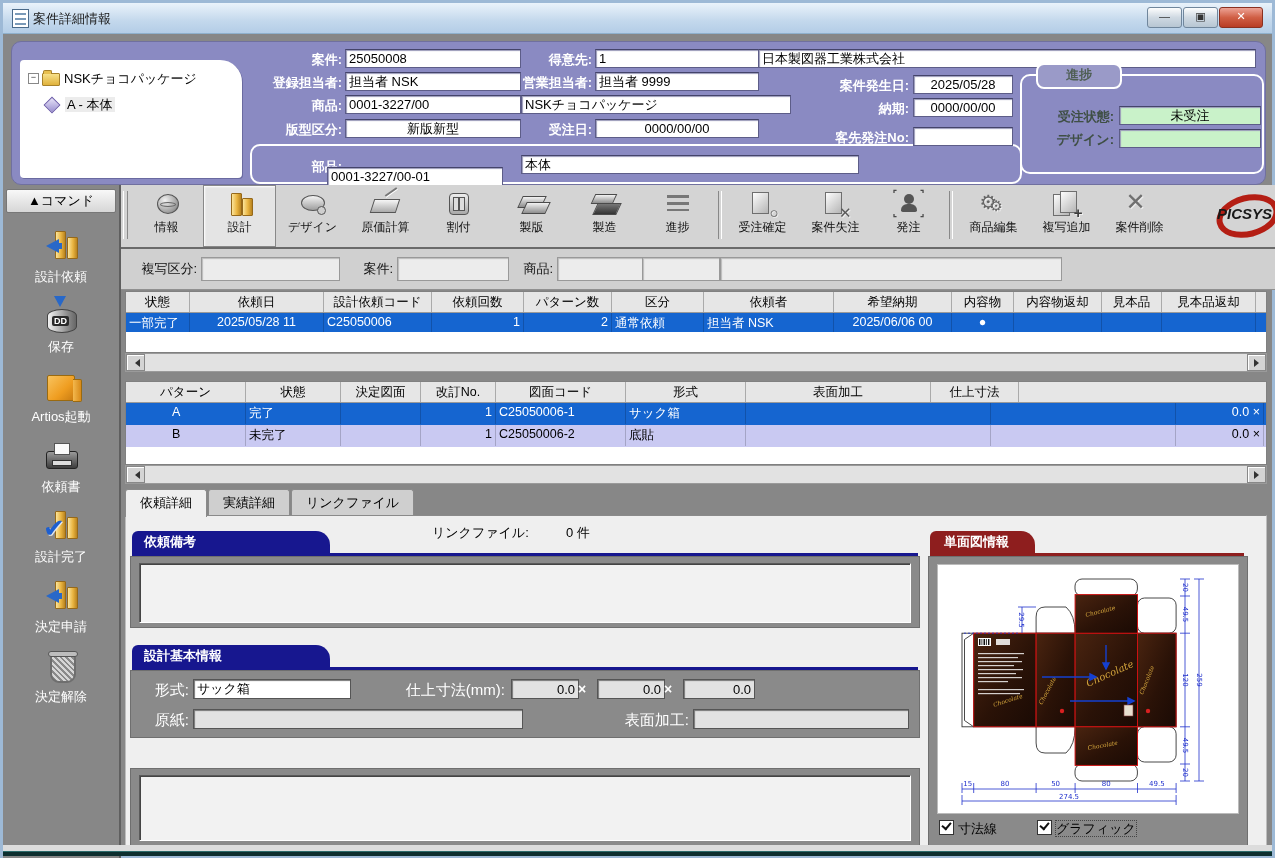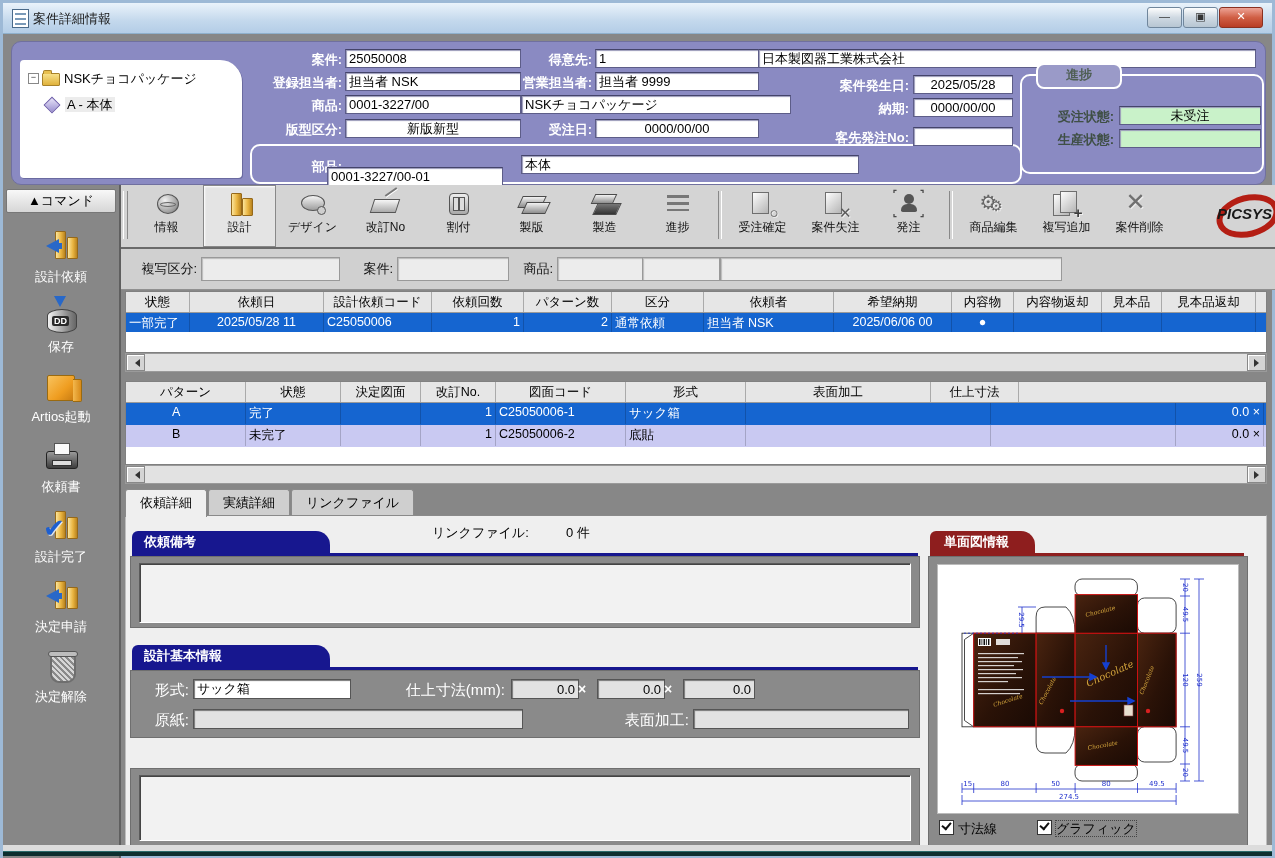--- a/index.html
+++ b/index.html
@@ -238,21 +238,21 @@
     <input class="pin" style="left: 901px; top: 85px; width: 92px;" readonly="" value="">
 
     <div class="plbl" style="left:240px;top:116px;width:90px;text-align:right;">部品:</div>
     <input class="pin" style="left: 315px; top: 113px; width: 168px; margin-top: 12px;" readonly="" value="0001-3227/00-01">
     <input class="pin" style="left: 509px; top: 113px; width: 330px;" readonly="" value="本体">
 
     <div class="prog-box"></div>
     <div class="prog-tab">進捗</div>
     <div class="prog-lbl" style="left:1020px;top:66px;width:82px;">受注状態:</div>
     <input class="pin green ctr" style="left: 1107px; top: 64px; width: 134px;" readonly="" value="未受注">
-    <div class="prog-lbl" style="left:1020px;top:89px;width:82px;">生産状態:</div>
+    <div class="prog-lbl" style="left:1020px;top:89px;width:82px;">デザイン:</div>
     <input class="pin green ctr" style="left: 1107px; top: 87px; width: 134px;" readonly="" value="">
   </div>
 
   <div class="sidebar">
     <div class="cmdbtn">▲コマンド</div>
     <div class="side-items" id="side-items">
         <div class="side-btn">
           <div class="sicon">
             <span class="gcol" style="left:18px;top:4px;height:26px;"></span>
             <span class="gcol" style="left:30px;top:10px;height:20px;"></span>
@@ -325,21 +325,21 @@
           <div class="ticon">
             <span class="gballoon"></span>
           </div>
           <div class="lbl">デザイン</div>
         </div>
         <div class="tbtn">
           <div class="ticon">
             <span class="gbook"></span>
             <span class="gpen"></span>
           </div>
-          <div class="lbl">改訂No</div>
+          <div class="lbl">原価計算</div>
         </div>
         <div class="tbtn">
           <div class="ticon">
             <span class="gframe"></span>
           </div>
           <div class="lbl">割付</div>
         </div>
         <div class="tbtn">
           <div class="ticon">
             <span class="gsheet" style="left:6px;top:6px;"></span>

